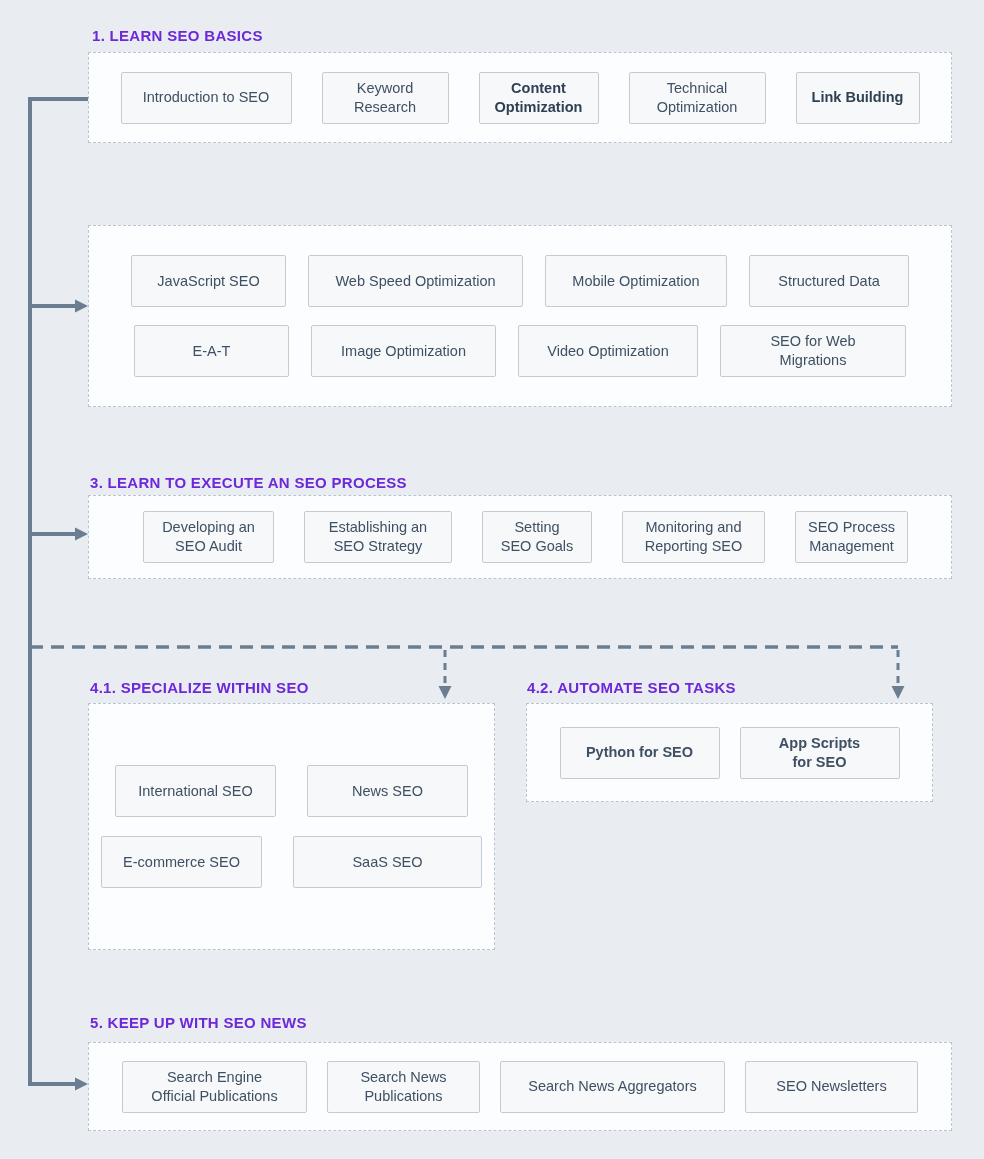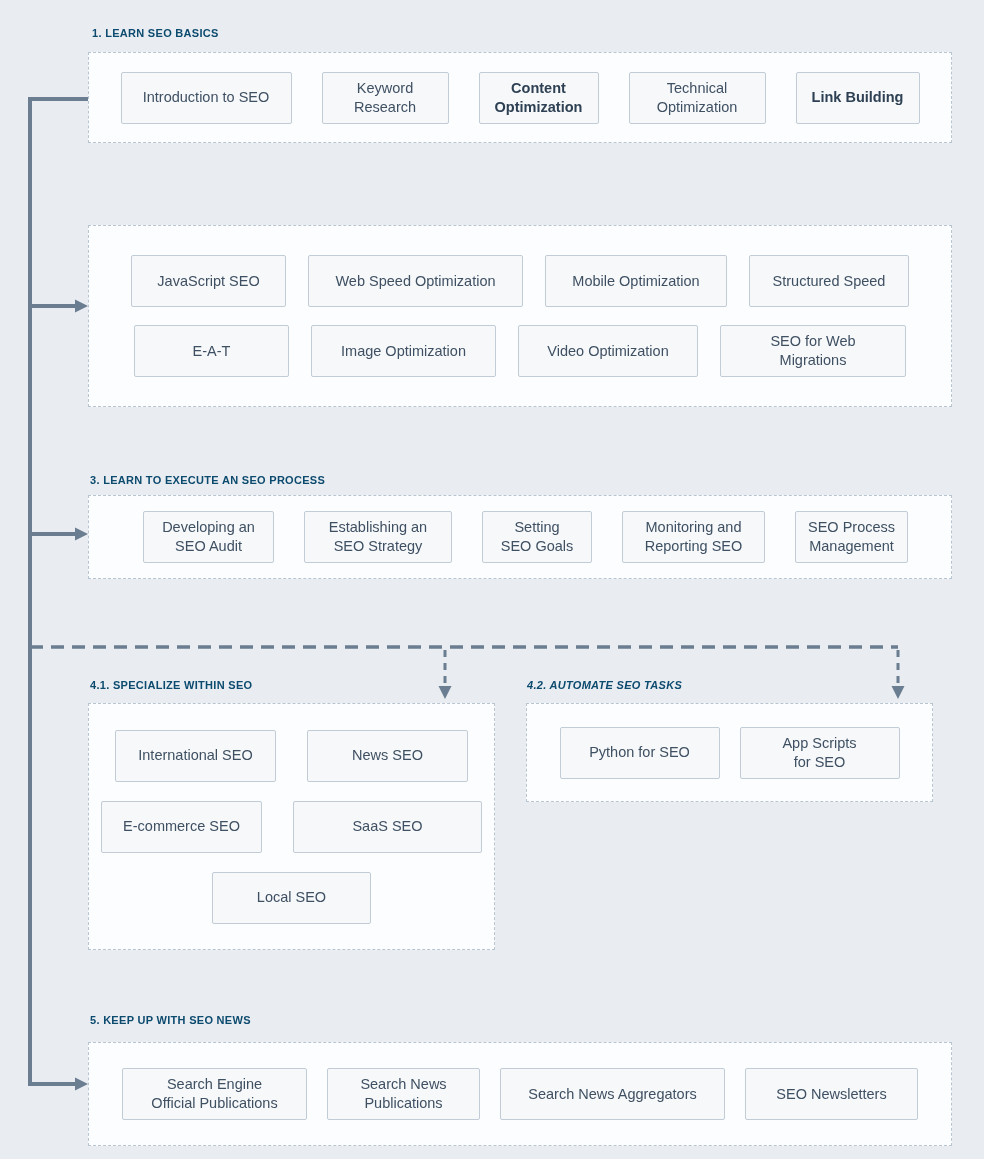--- a/index.html
+++ b/index.html
@@ -5,22 +5,22 @@
   html,body{margin:0;padding:0;}
   body{
     width:984px;height:1159px;position:relative;
     background:#e9edf2;
     font-family:"Liberation Sans","DejaVu Sans",sans-serif;
     overflow:hidden;
   }
   *{box-sizing:border-box;}
   .sec-title{
     position:absolute;
-    font-size:11px;font-weight:700;letter-spacing:.3px;
-    color:#0c4a6e;white-space:nowrap;
+    font-size:15px;font-weight:700;letter-spacing:.3px;
+    color:#6d28d9;white-space:nowrap;
   }
   .frame{
     position:absolute;
     border:1.5px dashed #b8c5d1;
     background:#fcfdfe;
     display:flex;
   }
   .row{display:flex;}
   .box{
     min-height:52px;
@@ -36,28 +36,28 @@
     white-space:pre-line;
   }
   .box.bold span{font-weight:700;color:#2e4053;}
 
   #f1{left:88px;top:52px;width:864px;height:91px;align-items:center;justify-content:center;gap:30px;}
   #f2{left:88px;top:225px;width:864px;height:182px;flex-direction:column;align-items:center;justify-content:center;gap:18px;}
   #f2 .row{gap:22px;}
   #f3{left:88px;top:495px;width:864px;height:84px;align-items:center;justify-content:flex-start;padding-left:54px;gap:30px;}
   #f41{left:88px;top:703px;width:407px;height:247px;flex-direction:column;align-items:center;justify-content:center;gap:19px;}
   #f41 .row{gap:31px;align-items:center;}
-  #f42{left:526px;top:703px;width:407px;height:99px;align-items:center;justify-content:center;gap:20px;}
-  #f5{left:88px;top:1042px;width:864px;height:104px;align-items:center;justify-content:center;gap:20px;}
+  #f42{left:526px;top:703px;width:407px;height:99px;align-items:center;justify-content:center;gap:20px;font-weight:bold;}
+  #f5{left:88px;top:1042px;width:864px;height:89px;align-items:center;justify-content:center;gap:20px;}
 
   #t1{left:92px;top:27px;}
   #t2{left:90px;top:200px;margin-top:32px;}
   #t3{left:90px;top:474px;}
   #t41{left:90px;top:679px;}
-  #t42{left:527px;top:679px;font-style:italic;}
+  #t42{left:527px;top:679px;}
   #t5{left:90px;top:1014px;}
 
   svg.connectors{position:absolute;left:0;top:0;pointer-events:none;}
 </style>
 </head>
 <body>
 
 <div class="sec-title" id="t1">1. LEARN SEO BASICS</div>
 <div class="frame" id="f1">
   <div class="box" style="width:171px">
@@ -86,21 +86,21 @@
     <div class="box" style="width:155px">
         <span>JavaScript SEO</span>
       </div>
     <div class="box" style="width:215px">
         <span>Web Speed Optimization</span>
       </div>
     <div class="box" style="width:182px">
         <span>Mobile Optimization</span>
       </div>
     <div class="box" style="width:160px">
-        <span>Structured Speed</span>
+        <span>Structured Data</span>
       </div>
   </div>
   <div class="row">
     <div class="box" style="width:155px">
         <span>E-A-T</span>
       </div>
     <div class="box" style="width:185px">
         <span>Image Optimization</span>
       </div>
     <div class="box" style="width:180px">
@@ -146,25 +146,20 @@
     <div class="box" style="width:161px">
         <span>News SEO</span>
       </div>
   </div>
   <div class="row">
     <div class="box" style="width:161px">
         <span>E-commerce SEO</span>
       </div>
     <div class="box" style="width:189px">
         <span>SaaS SEO</span>
-      </div>
-  </div>
-  <div class="row">
-    <div class="box" style="width:159px">
-        <span>Local SEO</span>
       </div>
   </div>
 </div>
 
 <div class="sec-title" id="t42">4.2. AUTOMATE SEO TASKS</div>
 <div class="frame" id="f42">
   <div class="box" style="width:160px">
       <span>Python for SEO</span>
     </div>
   <div class="box" style="width:160px">

